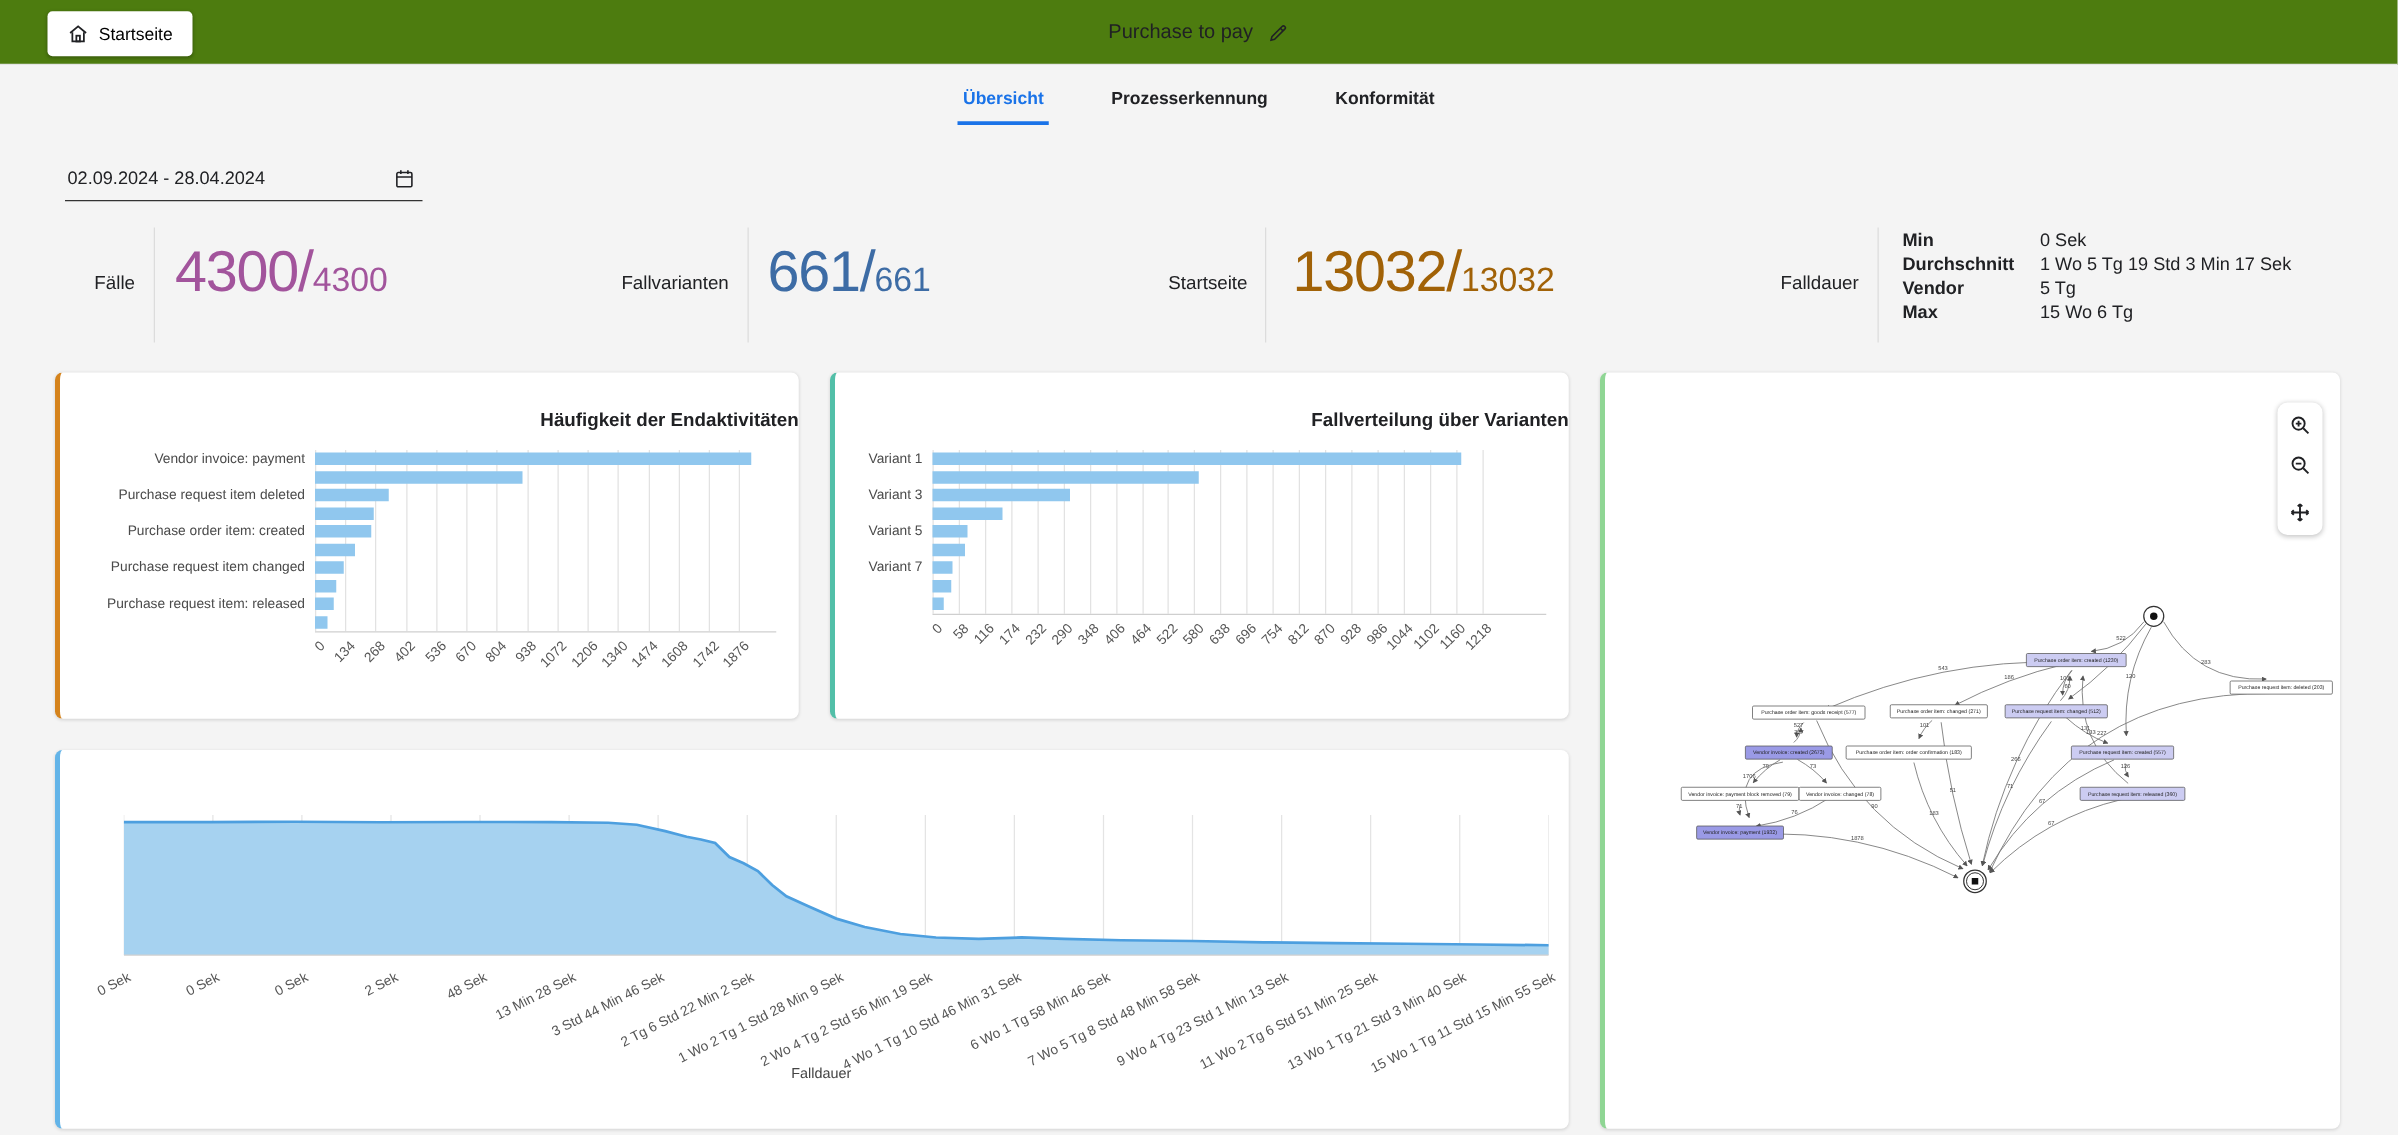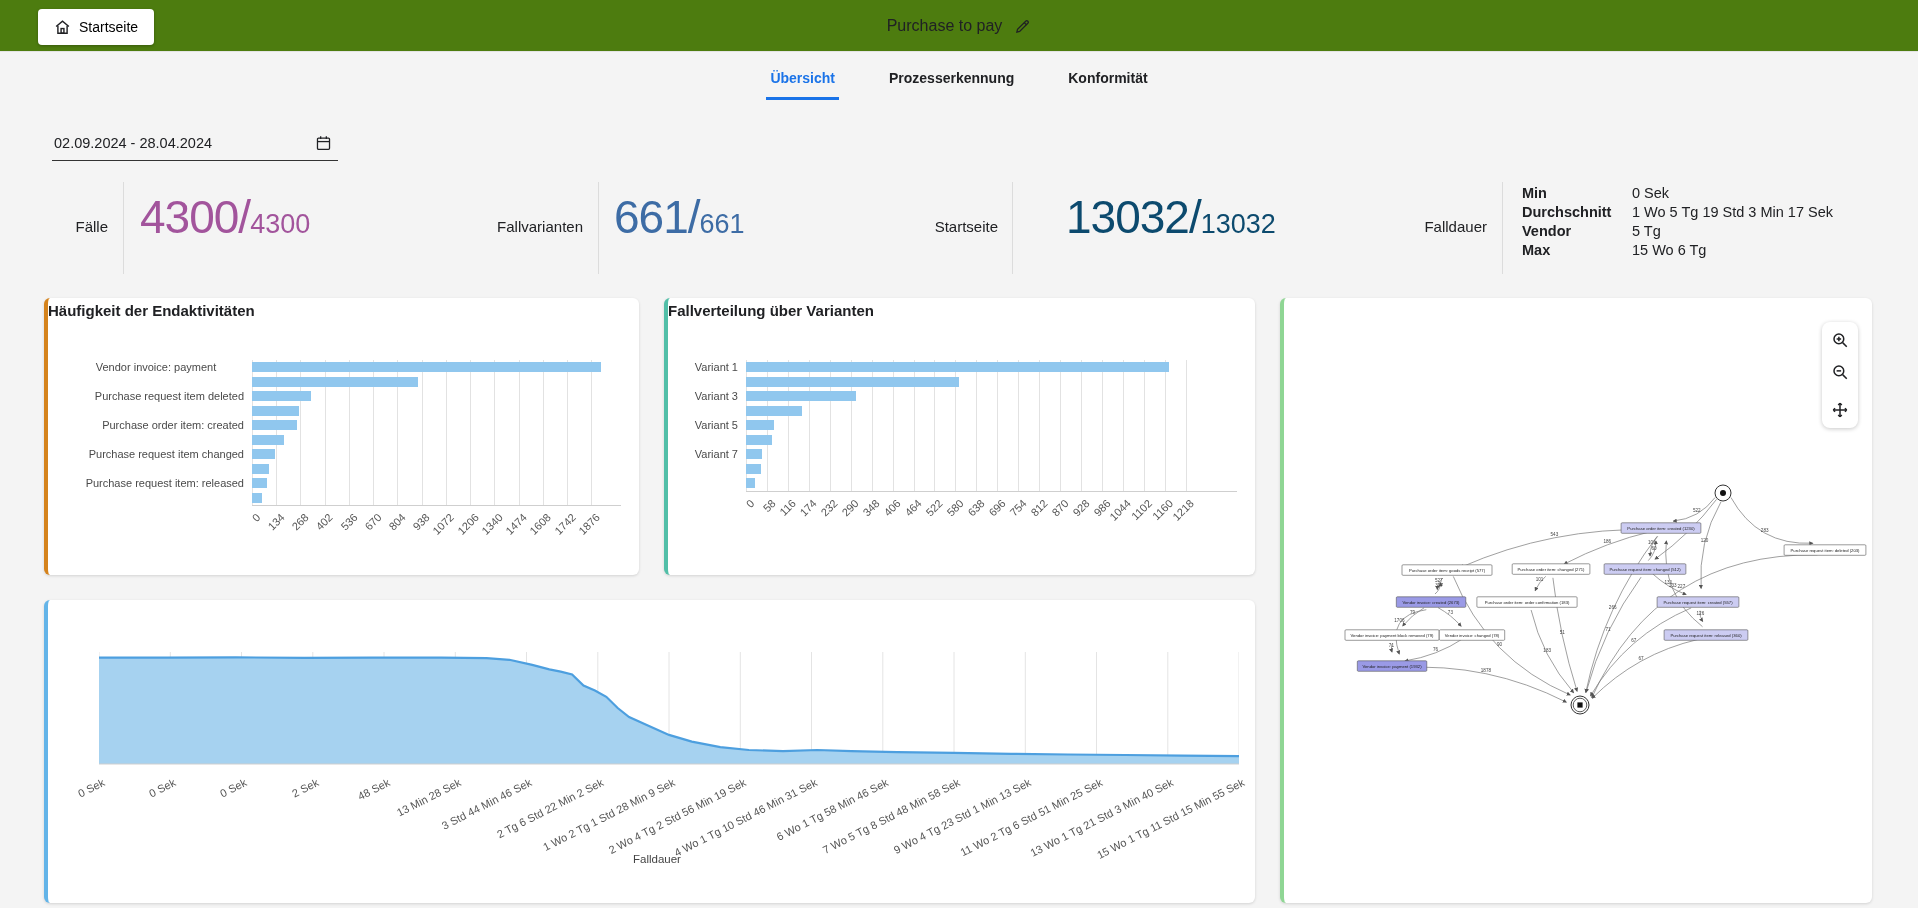--- a/index.html
+++ b/index.html
@@ -27,21 +27,21 @@
   .kpi-value { position:absolute; top:190px; white-space:nowrap; }
   .kpi-value .big { font-size:46px; letter-spacing:-1px; }
   .kpi-value .small { font-size:27px; }
   .fd-stats { position:absolute; left:1522px; top:184px; font-size:14.5px; line-height:19px; }
   .fd-row { display:flex; }
   .fd-name { font-weight:bold; width:110px; }
   
   .card { position:absolute; background:#fff; border-radius:6px;
     box-shadow:0 1px 3px rgba(0,0,0,.14); }
   .accent { border-left:4px solid transparent; }
-  .chart-title { text-align:left; font-weight:bold; font-size:15px; margin-top:4px; }
+  .chart-title { text-align:right; font-weight:bold; font-size:15px; margin-top:30px; }
   .hchart { position:absolute; left:20px; right:18px; top:62px; }
   .hrows { position:relative; }
   .gridlayer { position:absolute; top:0; bottom:0; }
   .gridline { position:absolute; top:0; bottom:0; width:1px; background:#e2e2e2; }
   .hrow { display:flex; align-items:center; height:14.5px; position:relative; }
   .ylab { font-size:11px; color:#4a4a4a; text-align:right; padding-right:8px; white-space:nowrap; }
   .track { flex:1; height:100%; display:flex; align-items:center; position:relative; }
   .hbar { height:10px; background:#90c7ee; }
   .xaxis { position:relative; height:56px; border-top:1px solid #cfcfcf; }
   .xtick { position:absolute; top:0; width:0; }
@@ -105,21 +105,21 @@
   <div class="kpi-label" style="left:52px; width:56px;">Fälle</div>
   <div class="kpi-div" style="left:123px;"></div>
   <div class="kpi-value" style="left:140px; color:#a2549c;"><span class="big"><span>4300</span>/</span><span class="small">4300</span></div>
 
   <div class="kpi-label" style="left:455px; width:128px;">Fallvarianten</div>
   <div class="kpi-div" style="left:598px;"></div>
   <div class="kpi-value" style="left:614px; color:#3d6ca5;"><span class="big"><span>661</span>/</span><span class="small">661</span></div>
 
   <div class="kpi-label" style="left:898px; width:100px;">Startseite</div>
   <div class="kpi-div" style="left:1012px;"></div>
-  <div class="kpi-value" style="left:1066px; color:#0c4a6e;"><span class="big"><span>13032</span>/</span><span class="small">13032</span></div>
+  <div class="kpi-value" style="left:1034px; color:#a16207;"><span class="big"><span>13032</span>/</span><span class="small">13032</span></div>
 
   <div class="kpi-label" style="left:1402px; width:85px;">Falldauer</div>
   <div class="kpi-div" style="left:1502px;"></div>
   <div class="fd-stats" id="fd-stats">
       <div class="fd-row">
         <span class="fd-name">Min</span>
         <span class="fd-value">0 Sek</span>
       </div>
       <div class="fd-row">
         <span class="fd-name">Durchschnitt</span>
@@ -151,21 +151,21 @@
           <div class="gridline" style="left: 45.9804%;"></div>
           <div class="gridline" style="left: 52.549%;"></div>
           <div class="gridline" style="left: 59.1176%;"></div>
           <div class="gridline" style="left: 65.6863%;"></div>
           <div class="gridline" style="left: 72.2549%;"></div>
           <div class="gridline" style="left: 78.8235%;"></div>
           <div class="gridline" style="left: 85.3922%;"></div>
           <div class="gridline" style="left: 91.9608%;"></div>
         </div>
         <div class="hrow">
-          <span class="ylab" style="width: 184px; text-align: center;">Vendor invoice: payment</span>
+          <span class="ylab" style="width: 184px;">Vendor invoice: payment</span>
           <div class="track">
             <div class="hbar" style="width: 94.7059%; background: rgb(144, 199, 238);"></div>
           </div>
         </div>
         <div class="hrow">
           <span class="ylab" style="width: 184px;"></span>
           <div class="track">
             <div class="hbar" style="width: 44.951%; background: rgb(144, 199, 238);"></div>
           </div>
         </div>

